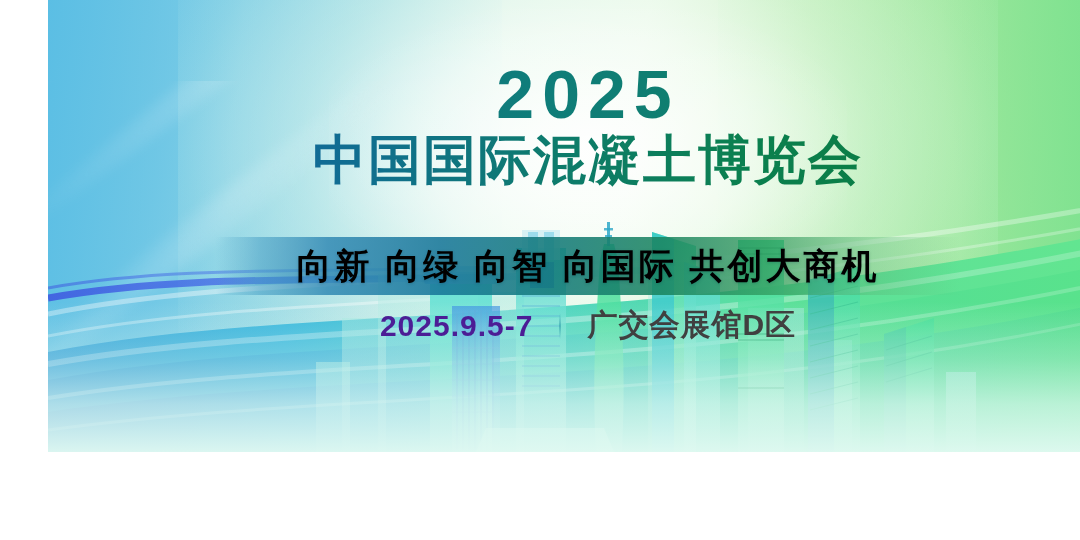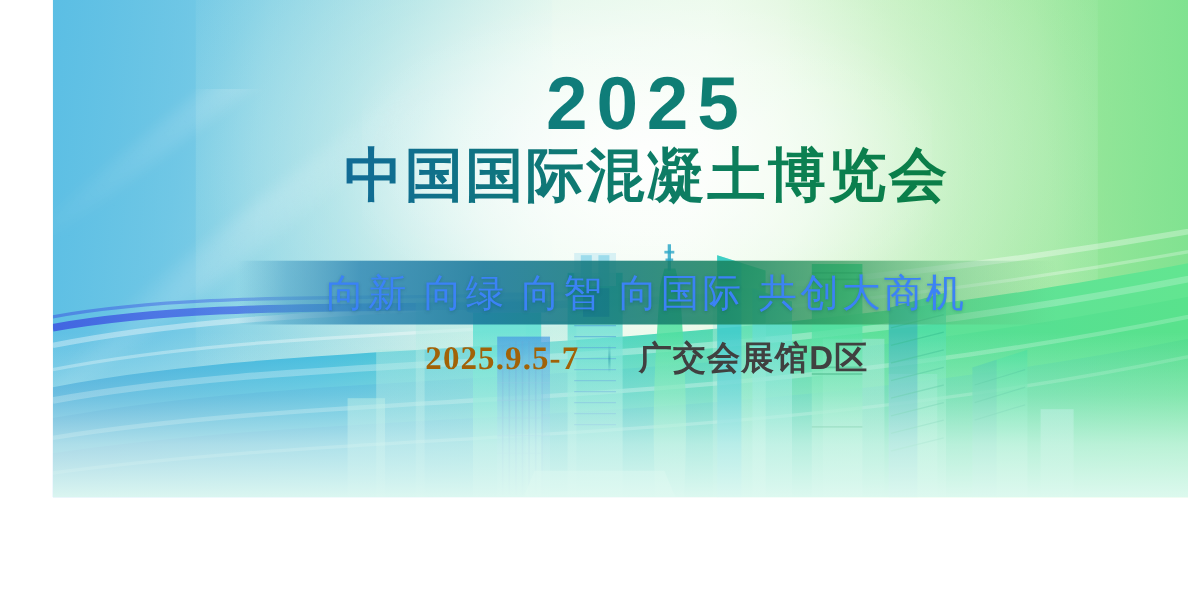--- a/index.html
+++ b/index.html
@@ -122,32 +122,32 @@
       rgba(24,119,153,.88) 30%,
       rgba(20,122,122,.88) 45%,
       rgba(25,131,94,.86) 60%,
       rgba(46,150,90,.72) 74%,
       rgba(90,185,120,.40) 88%,
       rgba(130,215,150,0) 100%);
   }
   .slogan{
     position:absolute;inset:0;
     display:flex;align-items:center;justify-content:center;
-    color:#3b82f6;font-size:35px;font-weight:400;letter-spacing:3px;
+    color:#000000;font-size:35px;font-weight:700;letter-spacing:3px;
     white-space:nowrap;
     text-shadow:0 1px 3px rgba(0,60,70,.25);
   }
 
   .meta{
     position:absolute;left:0;right:0;top:305px;
     display:flex;align-items:center;justify-content:center;
     gap:26px;
     font-size:30px;font-weight:700;letter-spacing:1px;
   }
-  .meta .date{color:#a16207;font-family:Liberation Serif, serif;}
+  .meta .date{color:#4c1d95;}
   .meta .venue{color:#404040;}
   .meta .divider{
     width:2px;height:26px;
     background:linear-gradient(to bottom,rgba(50,160,170,0),rgba(40,150,165,.55),rgba(50,160,170,0));
     display:inline-block;
   }
 </style>
 </head>
 <body>
 

